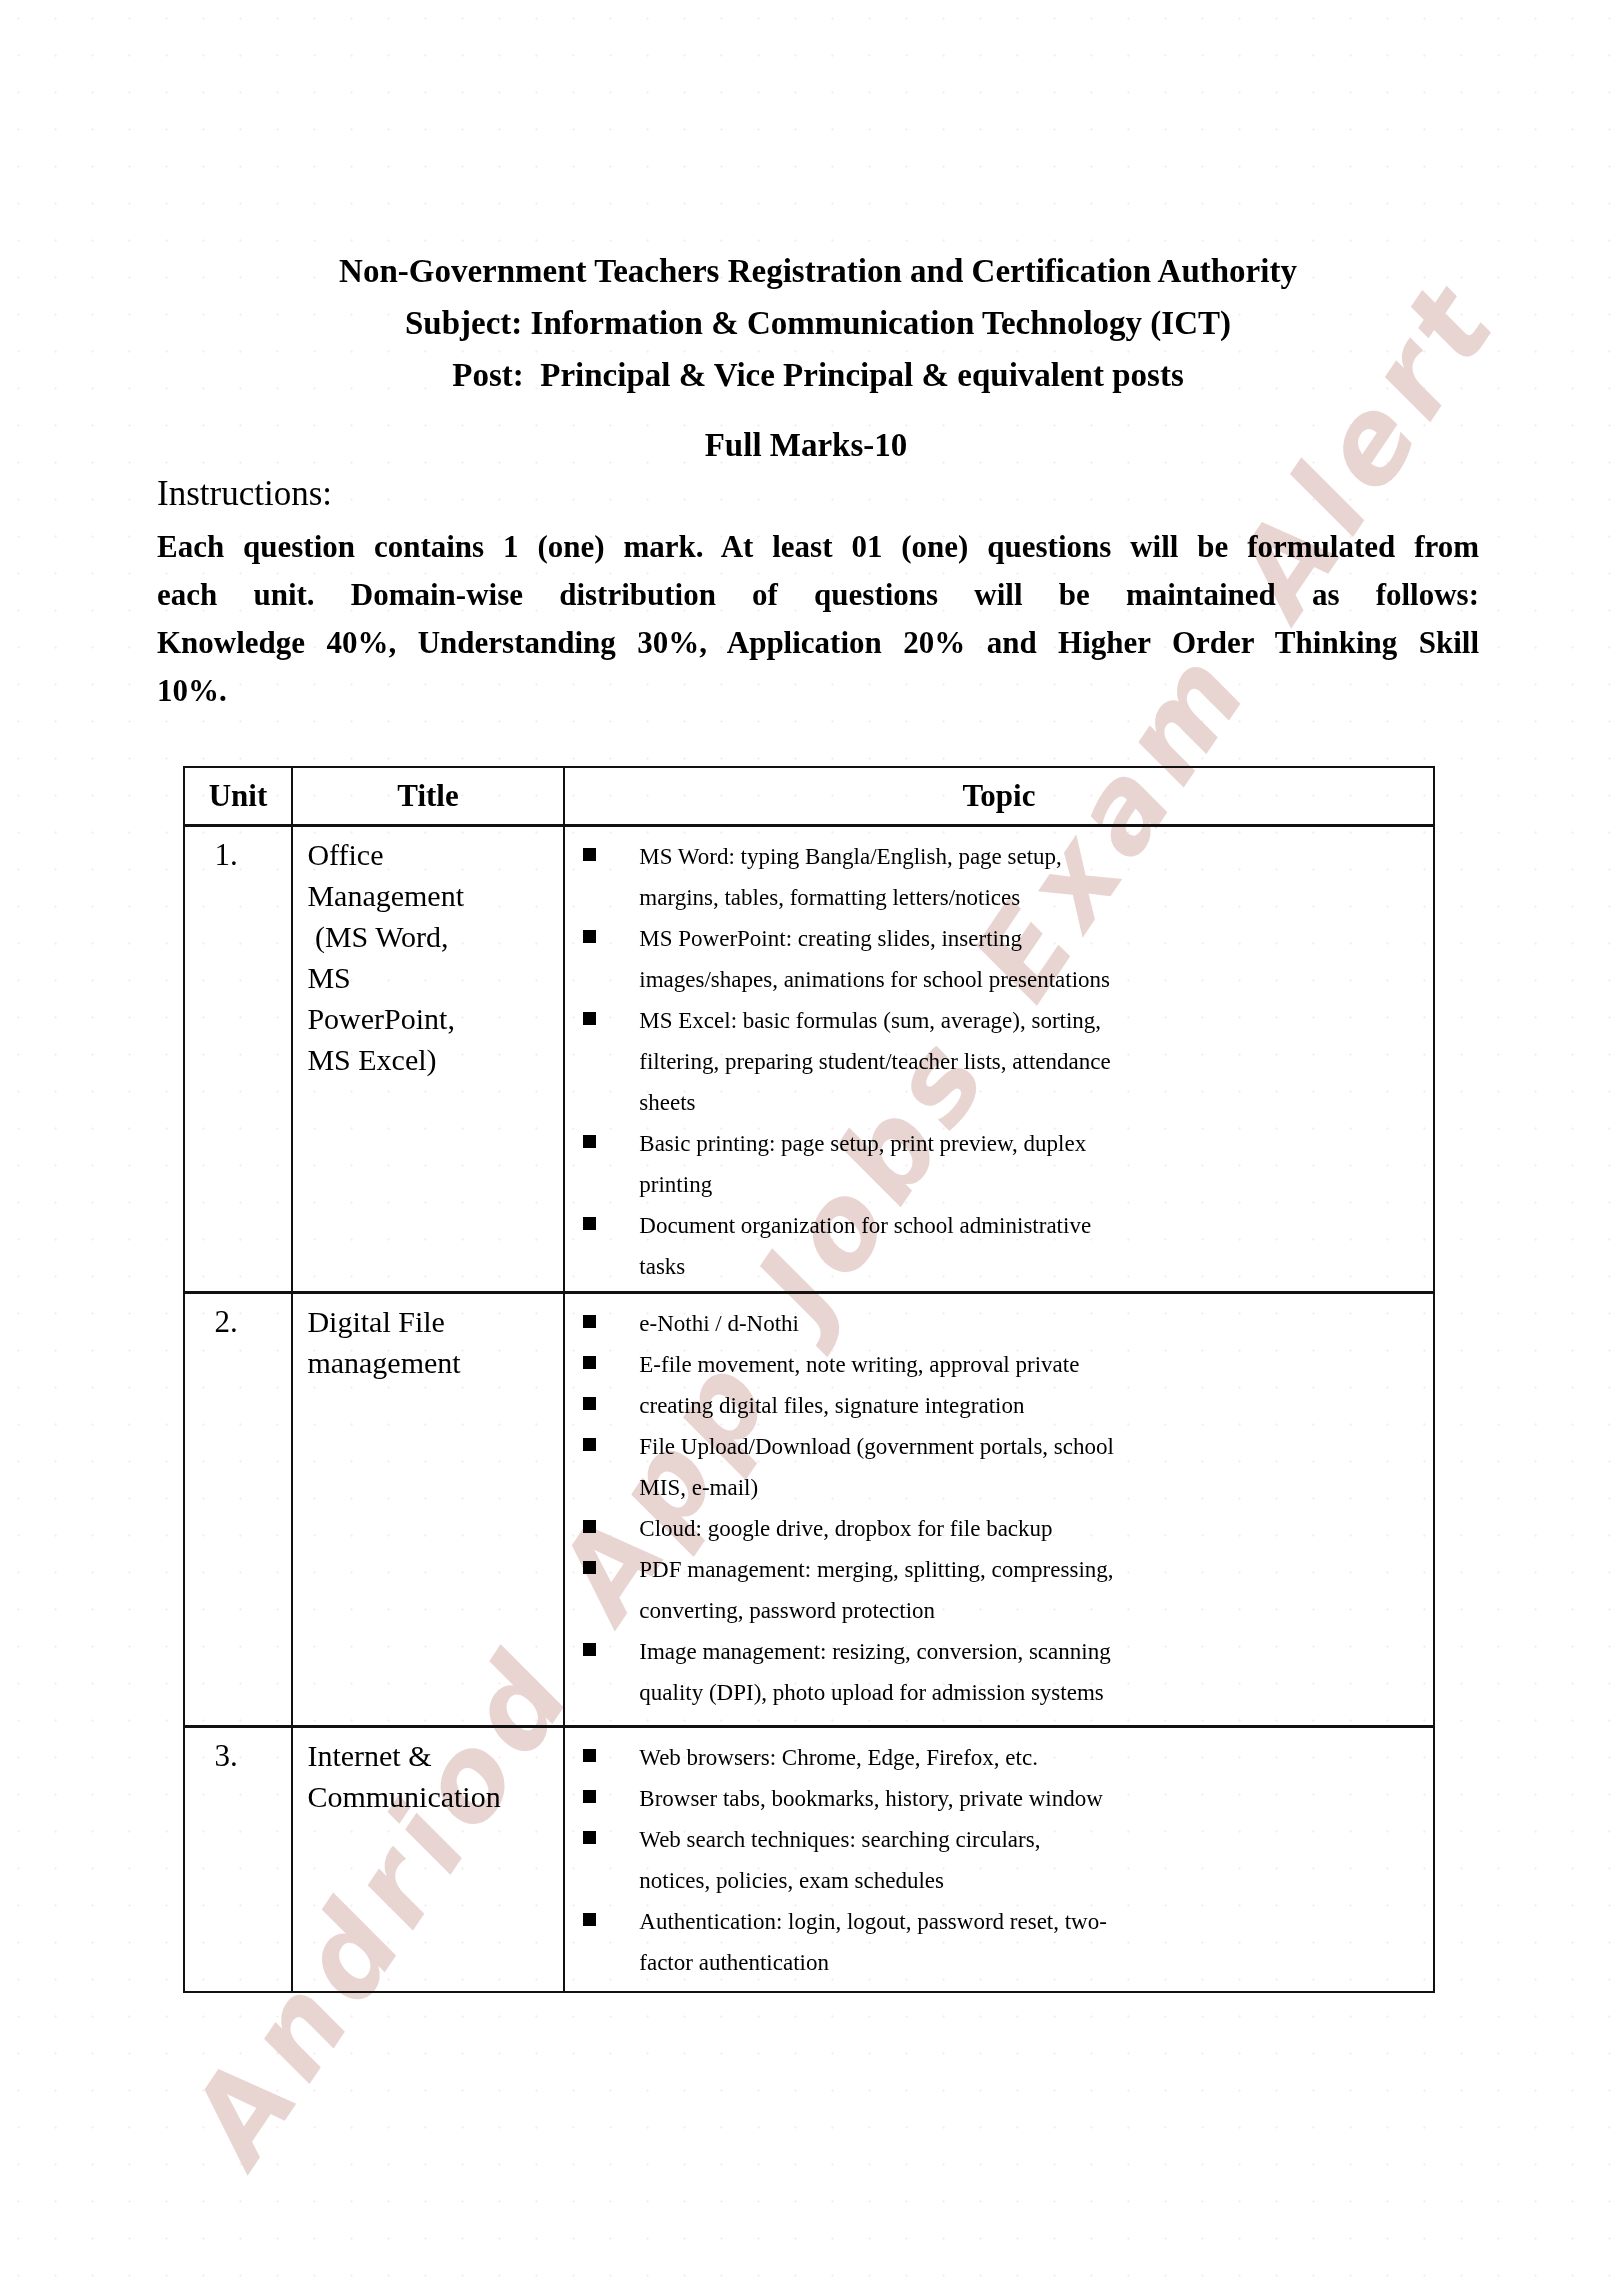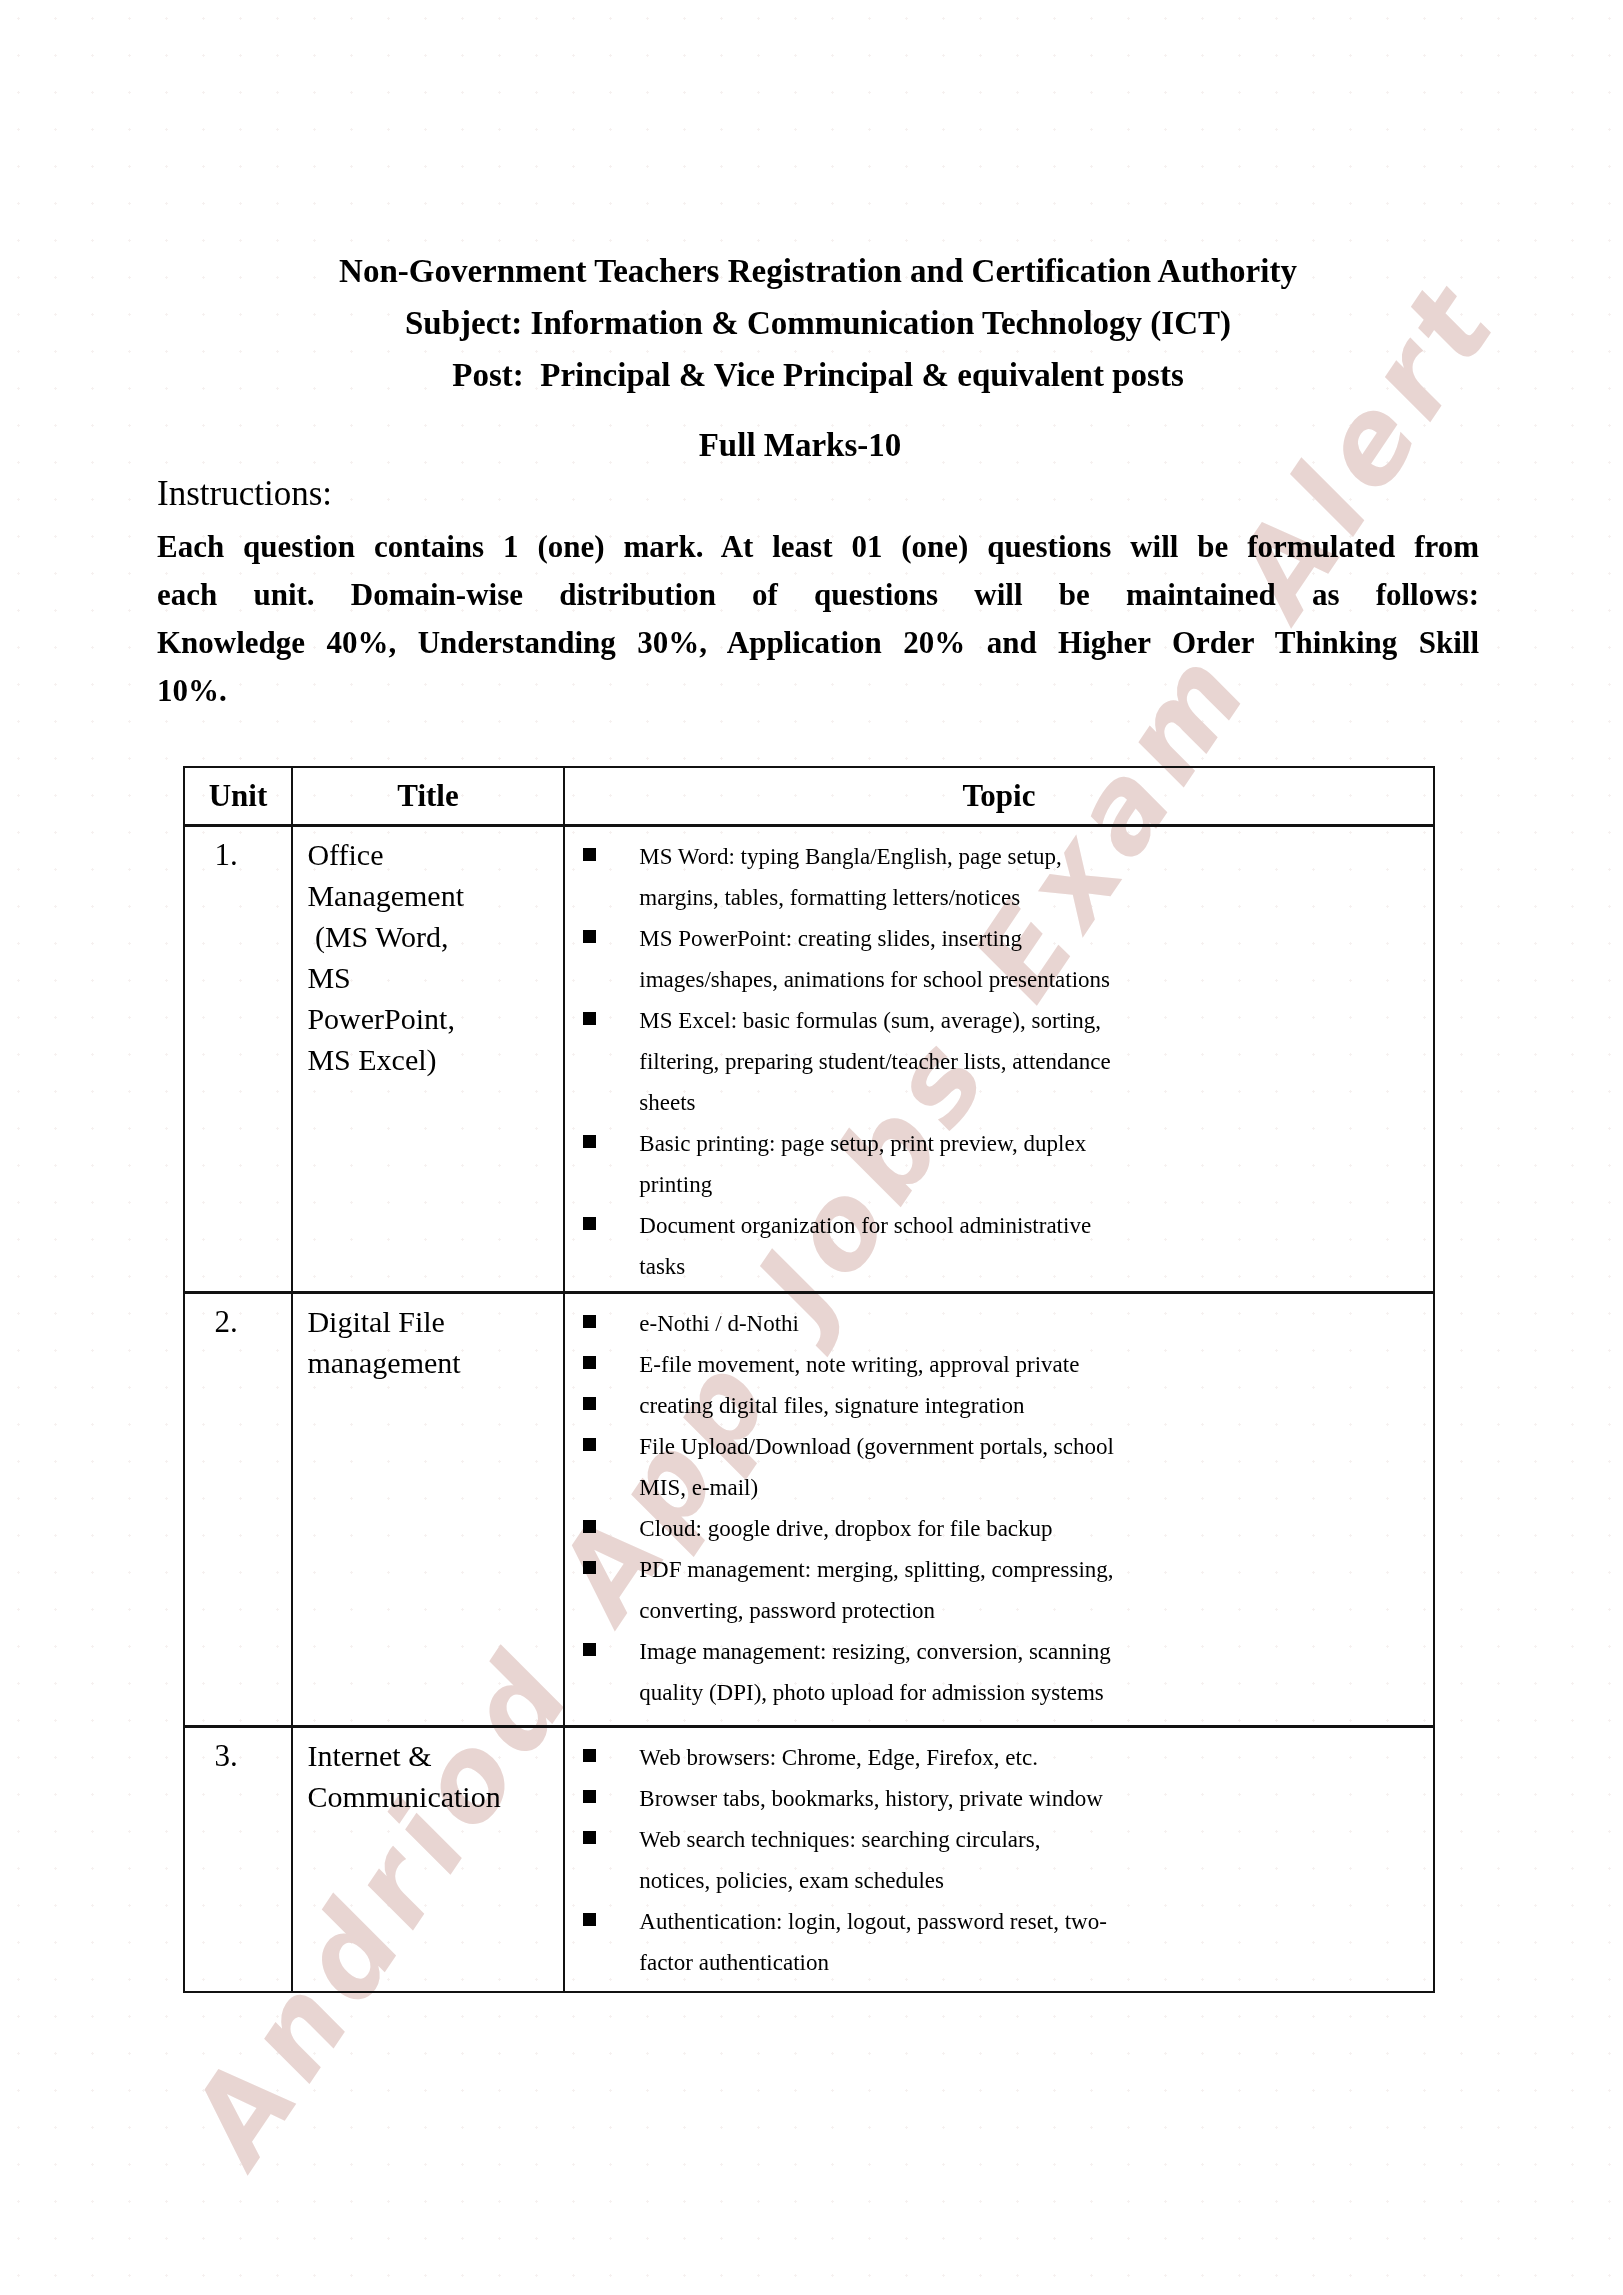--- a/index.html
+++ b/index.html
@@ -28,21 +28,21 @@
     white-space:nowrap;
     z-index:0;
   }
   .content-layer{position:absolute;inset:0;z-index:1;}
   .bound{white-space:pre-wrap;}
   .heading{
     position:absolute;left:157px;top:245px;width:1322px;
     text-align:center;font-weight:bold;font-size:33px;line-height:52px;
   }
   .full-marks{
-    position:absolute;left:139px;top:419px;width:1322px;
+    position:absolute;left:145px;top:419px;width:1322px;
     text-align:center;font-weight:bold;font-size:33px;line-height:52px;
   }
   .instructions-label{
     position:absolute;left:157px;top:470px;
     font-size:35px;line-height:48px;
   }
   .para{
     position:absolute;left:157px;top:523px;width:1322px;
     font-size:31px;line-height:48px;
   }

